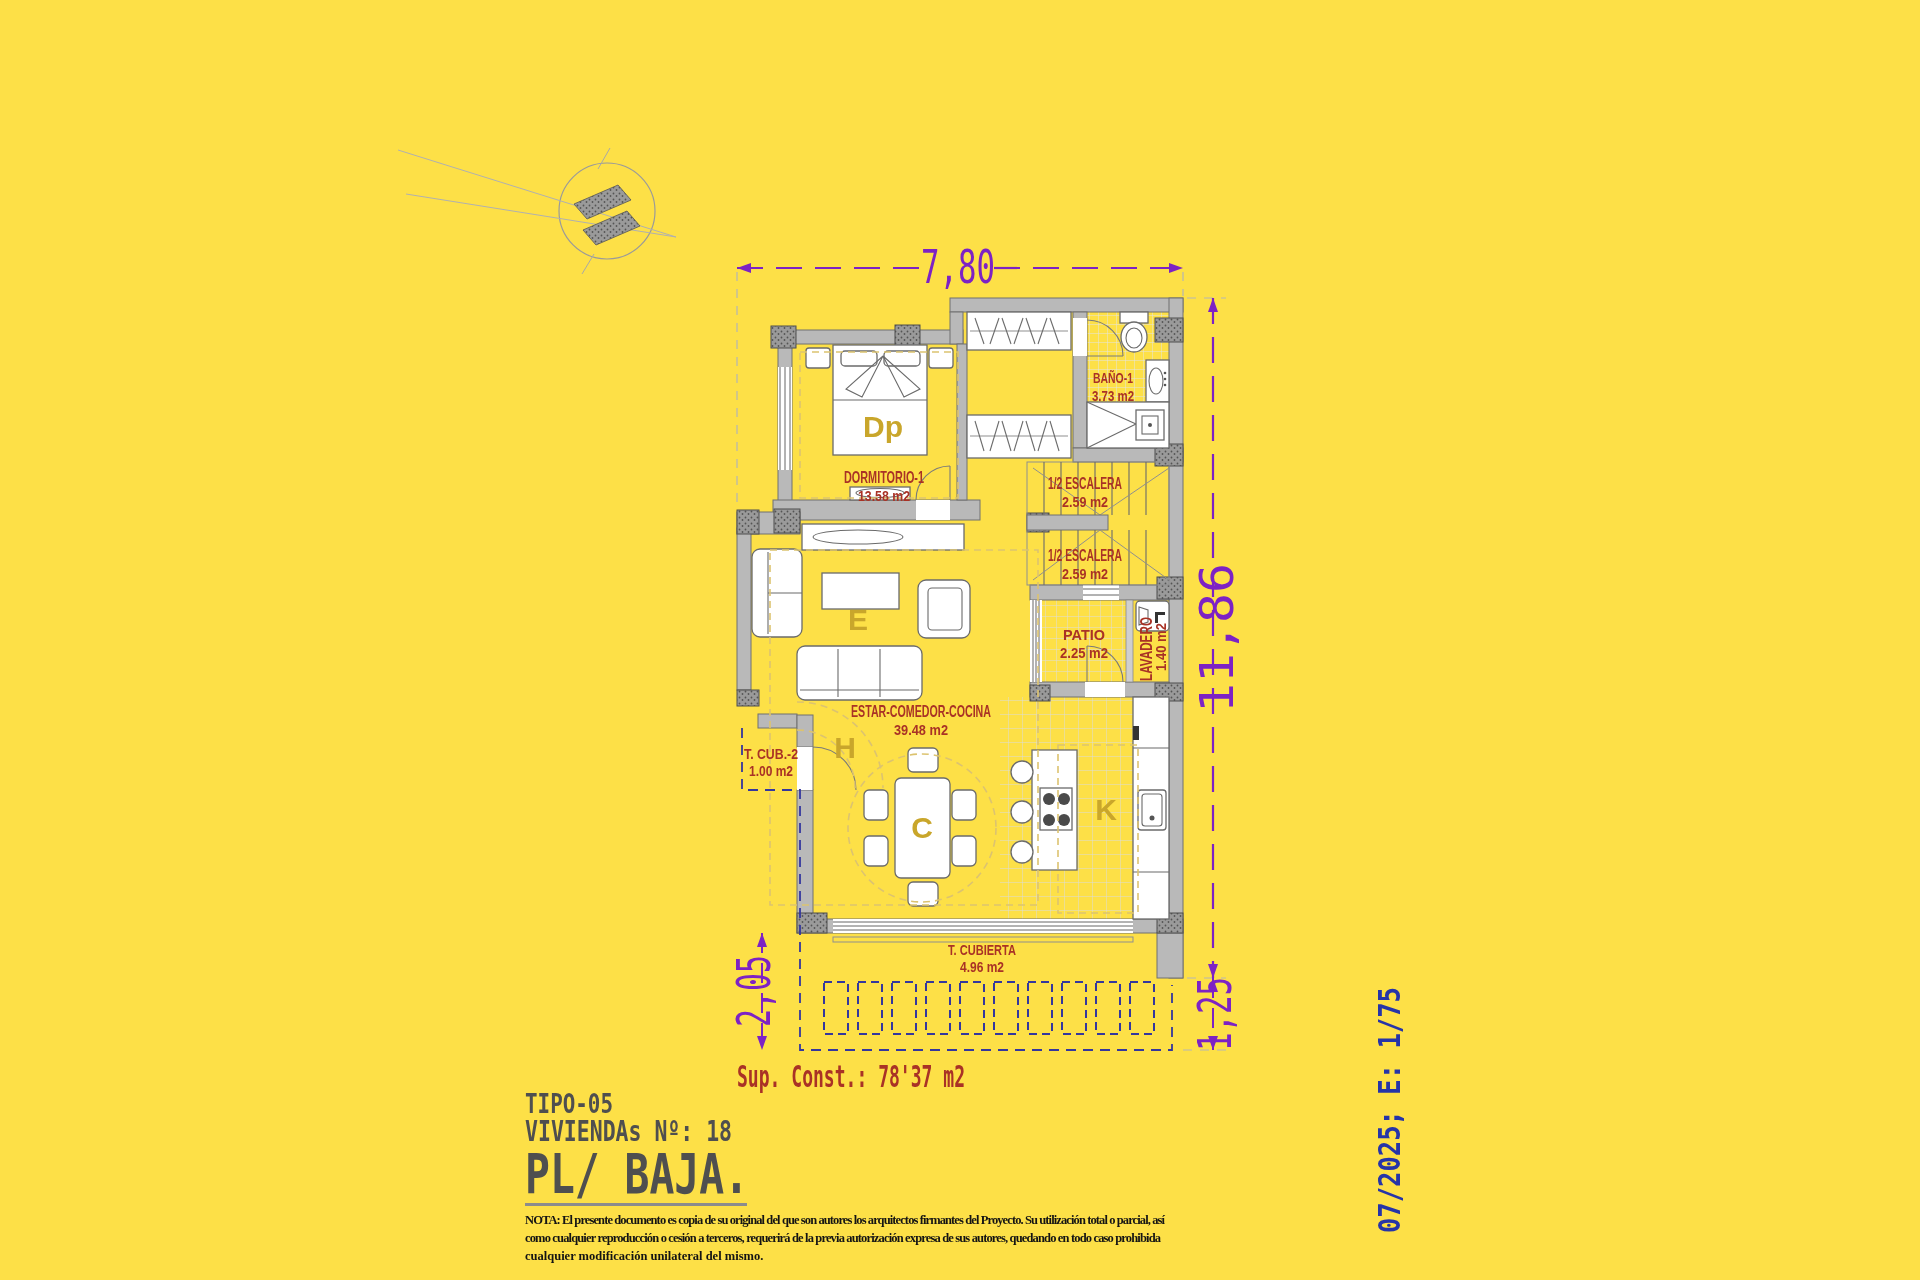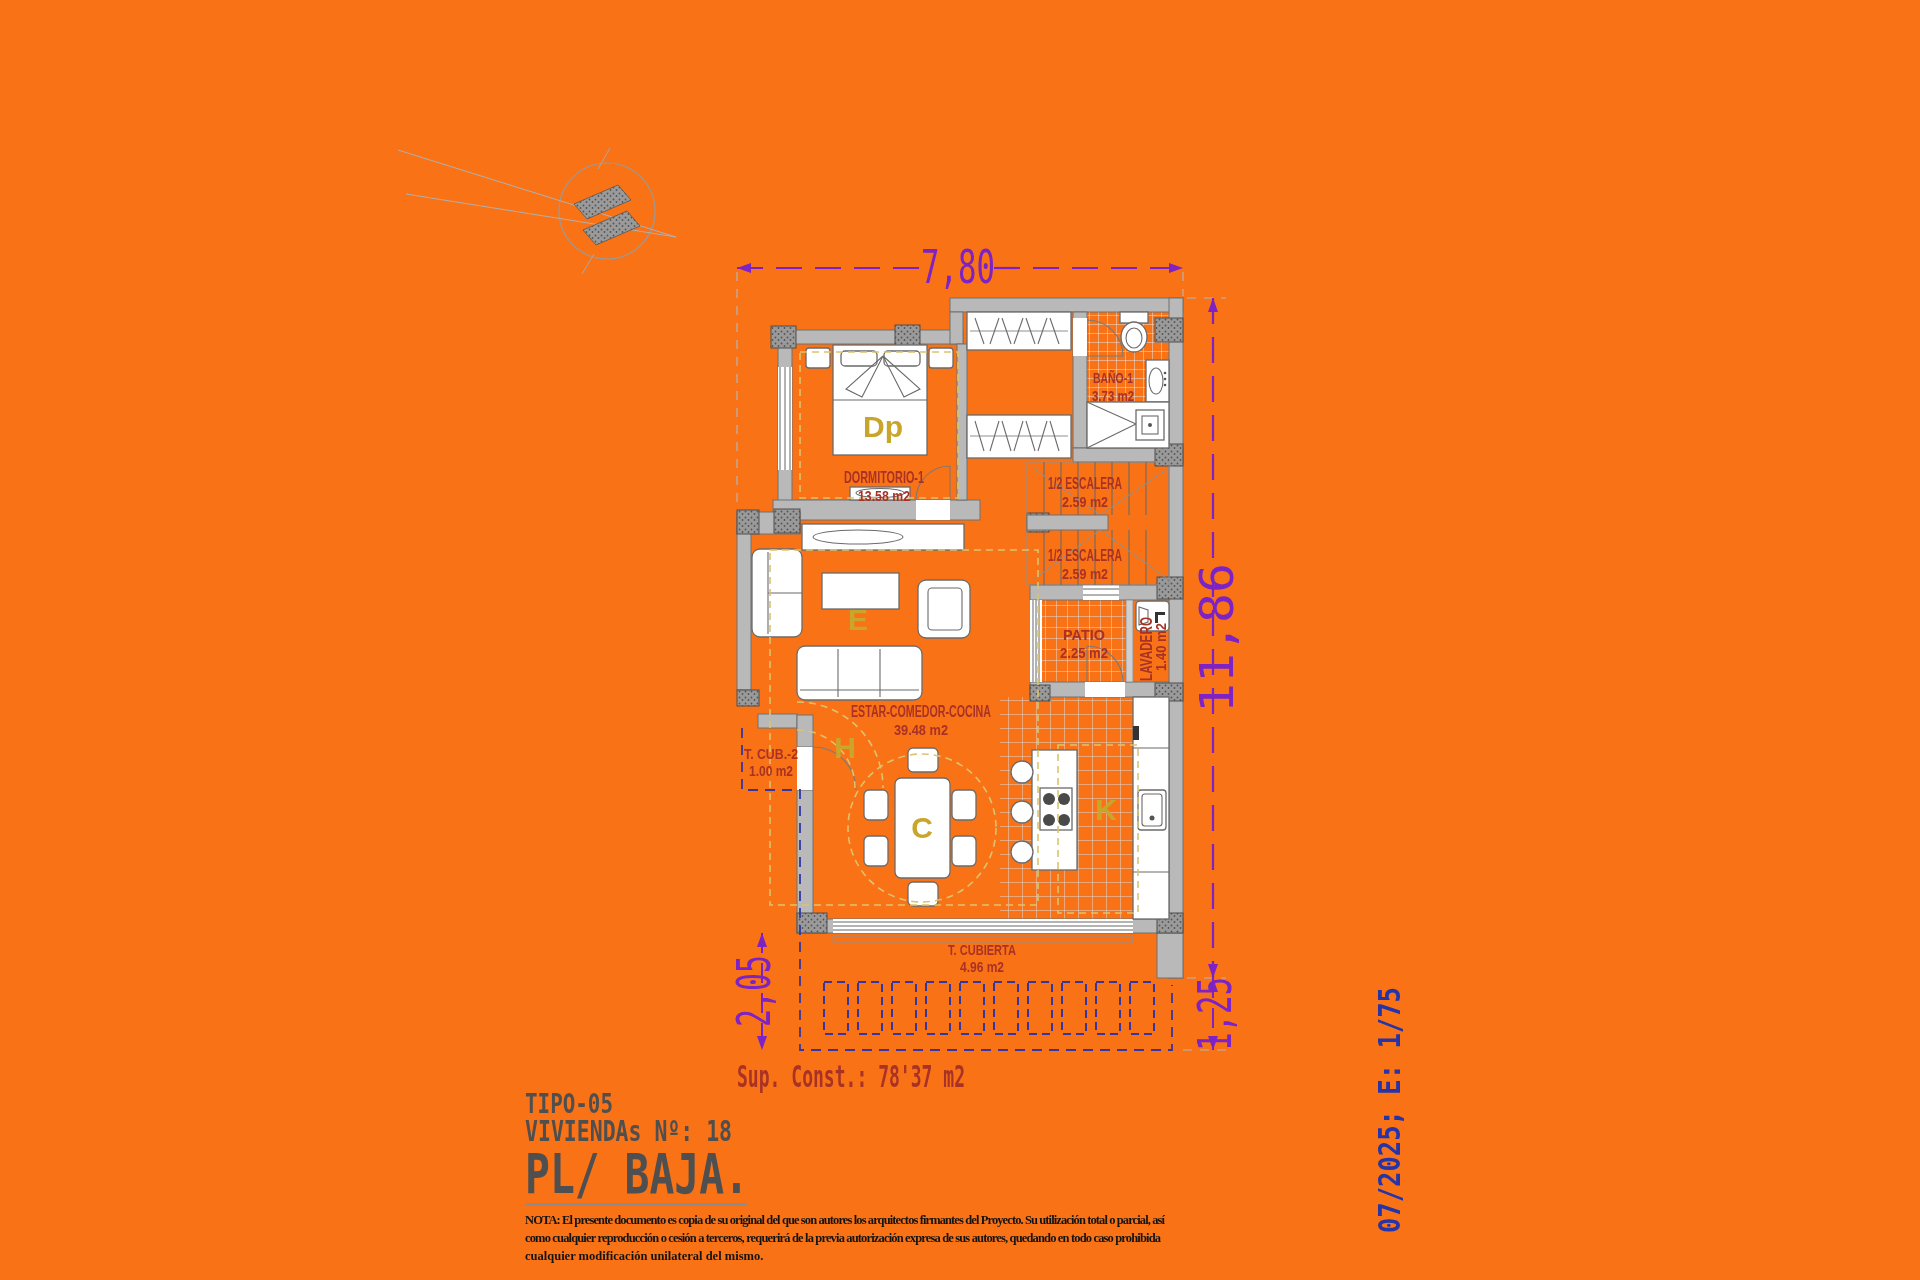--- a/index.html
+++ b/index.html
@@ -1,16 +1,16 @@
 <!DOCTYPE html>
 <html><head>
 <meta charset="utf-8">
 <style>
   html,body{margin:0;padding:0;background:#fff;}
-  .sheet{position:relative;width:1920px;height:1280px;background:#f97316;overflow:hidden;}
+  .sheet{position:relative;width:1920px;height:1280px;background:#fde047;overflow:hidden;}
   svg{position:absolute;inset:0;}
   .wall{fill:#b9b9b9;stroke:#707070;stroke-width:1;}
   .wall-light{fill:#cfcfcf;stroke:#8a8a8a;stroke-width:.8;}
   .pillar{fill:url(#speck);stroke:#4f4f4f;stroke-width:1;}
   .furn{fill:#ffffff;stroke:#6b6b6b;stroke-width:1.3;}
   .furn-ln{fill:none;stroke:#6b6b6b;stroke-width:1.1;}
   .thin{fill:none;stroke:#8f8f8f;stroke-width:1;}
   .gap{fill:#ffffff;stroke:none;}
   .glz{stroke:#666;stroke-width:1;}
   .door{fill:none;stroke:#7a7a7a;stroke-width:1.1;}

